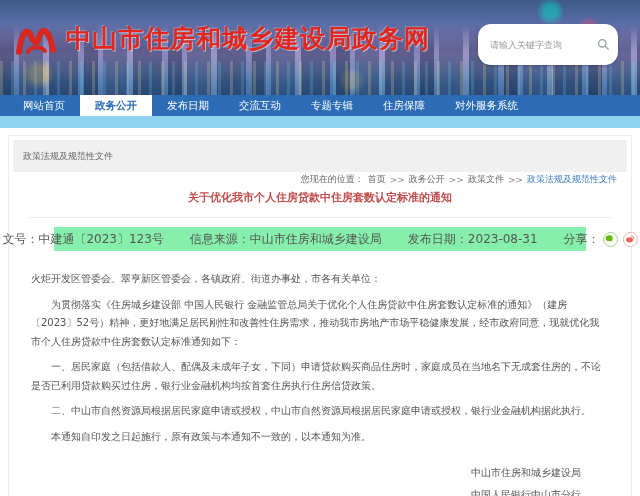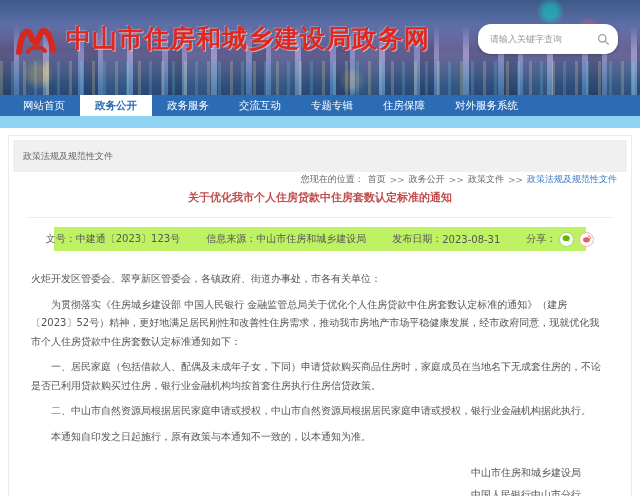--- a/index.html
+++ b/index.html
@@ -26,21 +26,21 @@
   }
   .banner-lights { position:absolute; left:0; right:0; bottom:0; height:34px;
     background:repeating-linear-gradient(90deg,
       rgba(255,230,150,.30) 0 3px, transparent 3px 11px,
       rgba(130,230,255,.25) 11px 14px, transparent 14px 23px);
     opacity:.7; }
   .brand { position:absolute; left:14px; top:18px; display:flex; align-items:center; z-index:3; }
   .brand-logo { width:44px; height:40px; margin-right:8px; }
   .site-title { font-size:25px; font-weight:bold; color:#e3251c; letter-spacing:1px;
     text-shadow:1px 1px 0 rgba(255,255,255,.55), -1px -1px 0 rgba(255,255,255,.25); }
-  .search-box { position:absolute; right:22px; top:24px; width:140px; height:30px;
+  .search-box { position:absolute; right:22px; top:24px; width:140px; height:41px;
     background:#fff; border-radius:13px; display:flex; align-items:center;
     padding:0 8px 0 12px; z-index:3; box-shadow:0 1px 3px rgba(0,0,0,.25); }
   .search-box input { flex:1; border:none; outline:none; font-size:9px; color:#333;
     background:transparent; font-family:"DejaVu Sans","Liberation Sans",sans-serif; min-width:0; }
   .search-box input::placeholder { color:#999; }
   .search-icon { width:13px; height:13px; flex:0 0 auto; cursor:pointer; }
 
   
   .nav { width:640px; height:21px; background:#2c6cb5; display:flex; align-items:stretch; padding-left:8px; }
   .nav-item { display:flex; align-items:center; padding:0 15px; color:#fff; font-size:10.5px;
@@ -54,22 +54,22 @@
   .crumb-bar { margin:4px; height:23px; background:#f0f0f0; display:flex;
     align-items:center; justify-content:space-between; padding:16px 10px; font-size:9px; color:#666; }
   .crumb-right { display:flex; align-items:center; gap:4px; white-space:nowrap;margin-top:47px; }
   .crumb-link { color:#666; text-decoration:none; cursor:pointer; }
   .crumb-sep { color:#888; }
   .crumb-current { color:#3a7bc8; }
 
   .article-title { margin:18px 20px 12px; text-align:center; font-size:11px;
     font-weight:bold; color:#c14b4b; }
   .title-divider { margin:0 18px; border-bottom:1px solid #ececec; }
-  .meta-bar { margin:9px 45px 0; height:24px; background:#bef264; display:flex;
-    align-items:center; justify-content:center; gap:26px; font-size:10px; color:#555; white-space:nowrap; }
+  .meta-bar { margin:9px 45px 0; height:24px; background:#86efac; display:flex;
+    align-items:center; justify-content:center; gap:26px; font-size:12px; color:#555; white-space:nowrap; }
   .meta-item { display:flex; align-items:center; }
   .meta-label { color:#555; }
   .share-icons { display:flex; align-items:center; gap:5px; margin-left:3px; }
   .share-btn { width:15px; height:15px; border-radius:50%; display:flex;
     align-items:center; justify-content:center; cursor:pointer; background:#fff; }
   .share-btn.wechat { border:1px solid #9fd38a; }
   .share-btn.weibo  { border:1px solid #eeb3ad; }
 
   .article-body { padding:12px 22px 0; font-size:10px; color:#555; line-height:1.85; }
   .article-body p { margin:7px 0; }
@@ -96,21 +96,21 @@
     <svg class="search-icon" viewBox="0 0 16 16">
       <circle cx="6.5" cy="6.5" r="4.6" fill="none" stroke="#9aa0a6" stroke-width="1.6"></circle>
       <line x1="10.2" y1="10.2" x2="14" y2="14" stroke="#9aa0a6" stroke-width="1.6" stroke-linecap="round"></line>
     </svg>
   </div>
 </div>
 
 <div class="nav">
   <a class="nav-item">网站首页</a>
   <a class="nav-item active">政务公开</a>
-  <a class="nav-item">政务服务</a>
+  <a class="nav-item">发布日期</a>
   <a class="nav-item">交流互动</a>
   <a class="nav-item">专题专辑</a>
   <a class="nav-item">住房保障</a>
   <a class="nav-item">对外服务系统</a>
 </div>
 <div class="nav-strip"></div>
 
 <div class="content-card">
 
   <div class="crumb-bar">

